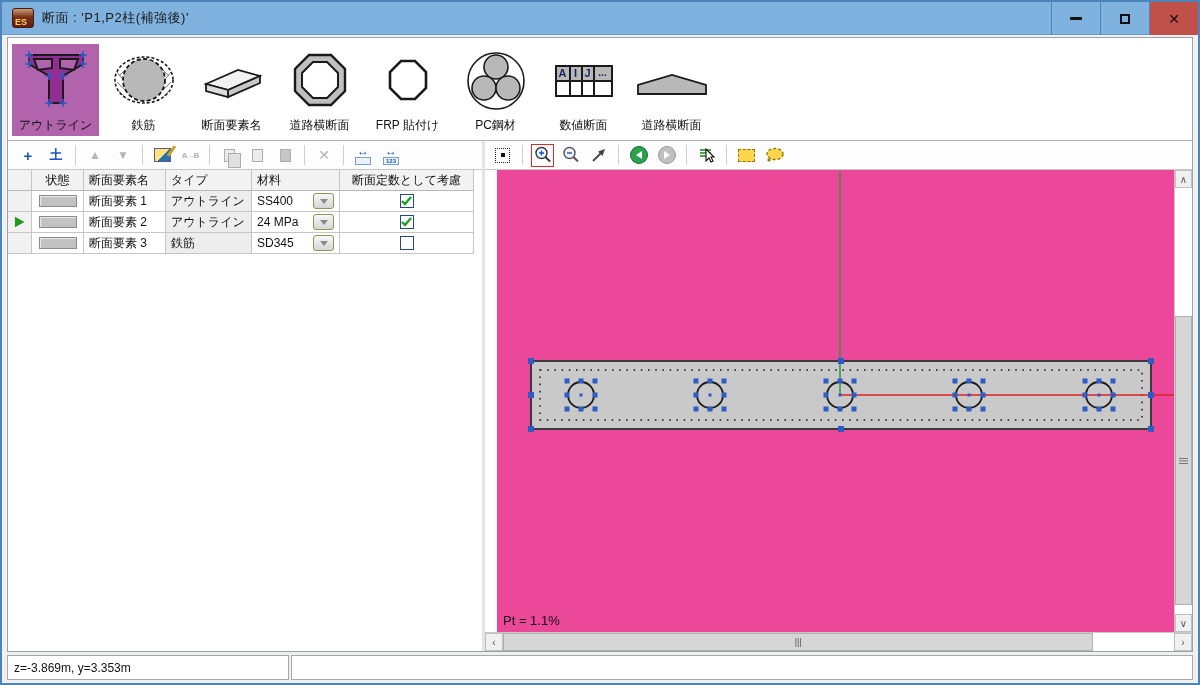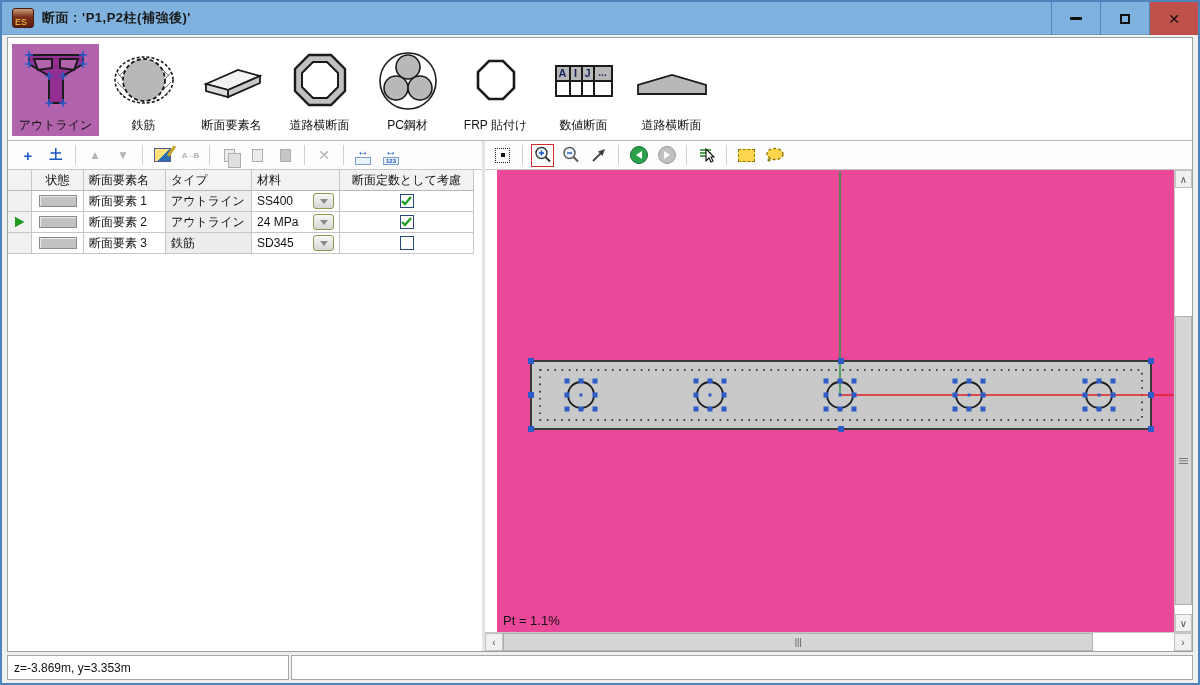--- a/index.html
+++ b/index.html
@@ -5,22 +5,22 @@
   * { margin:0; padding:0; box-sizing:border-box; }
   html,body { width:1200px; height:685px; font-family:"Liberation Sans","DejaVu Sans",sans-serif; }
   .app { position:relative; width:1200px; height:685px; background:#f0f0f0;
          border:2px solid #4d85bb; overflow:hidden; }
 
   
   .titlebar { position:absolute; top:0; left:0; right:0; height:33px; background:#7fb2df;
               display:flex; align-items:center; padding-left:10px; border-bottom:1px solid #6699c4;}
   .app-icon { width:22px; height:20px; background:linear-gradient(#c9a07a 0%,#7a2e1a 45%,#5e1f12 100%);
               border:1px solid #4a170c; border-radius:3px; position:relative; margin-right:8px; }
-  .app-icon span { position:absolute; left:2px; bottom:0px; color:#ffd24a; font-size:9px; font-weight:normal; }
-  .title-text { color:#1a1a1a; font-size:13px; font-weight:bold; letter-spacing:0.5px;}
+  .app-icon span { position:absolute; left:2px; bottom:0px; color:#ffd24a; font-size:9px; font-weight:bold; }
+  .title-text { color:#1a1a1a; font-size:13px; font-weight:normal; letter-spacing:0.5px;}
   .win-controls { position:absolute; right:0; top:0; height:33px; display:flex; }
   .win-btn { width:49px; height:33px; display:flex; align-items:center; justify-content:center;
              border-left:1px solid #4d85bb; font-size:14px; font-weight:bold; color:#111; }
   .win-btn.close { background:#c0504a; }
   .min-glyph { width:12px; height:3px; background:#111; }
   .max-glyph { width:10px; height:10px; border:2px solid #111; }
 
   
   .main-frame { position:absolute; top:35px; left:5px; right:5px; bottom:31px;
                 background:#fff; border:1px solid #9aa0a6; display:flex; flex-direction:column; }
@@ -202,37 +202,37 @@
           <svg width="64" height="58" viewBox="0 0 64 58">
             <polygon points="21,3 43,3 57,17 57,39 43,53 21,53 7,39 7,17" fill="#c0c0c0" stroke="#1a1a1a" stroke-width="2.4"></polygon>
             <polygon points="25,10 39,10 50,21 50,35 39,46 25,46 14,35 14,21" fill="#fff" stroke="#1a1a1a" stroke-width="2"></polygon>
           </svg>
         </div>
         <div class="tlabel">道路横断面</div>
       </div>
 
       <div class="type-btn">
         <div class="ticon">
+          <svg width="64" height="58" viewBox="0 0 64 58">
+            <polygon points="25,9 39,9 50,20 50,36 39,47 25,47 14,36 14,20" fill="#fff" stroke="#1a1a1a" stroke-width="2.6"></polygon>
+          </svg>
+        </div>
+        <div class="tlabel">FRP 貼付け</div>
+      </div>
+
+      <div class="type-btn">
+        <div class="ticon">
           <svg width="66" height="62" viewBox="0 0 66 62">
             <circle cx="33" cy="31" r="28" fill="#fff" stroke="#1a1a1a" stroke-width="1.6"></circle>
             <circle cx="33" cy="17" r="12" fill="#b8b8b8" stroke="#1a1a1a" stroke-width="1.6"></circle>
             <circle cx="21" cy="38" r="12" fill="#b8b8b8" stroke="#1a1a1a" stroke-width="1.6"></circle>
             <circle cx="45" cy="38" r="12" fill="#b8b8b8" stroke="#1a1a1a" stroke-width="1.6"></circle>
           </svg>
         </div>
         <div class="tlabel">PC鋼材</div>
-      </div>
-
-      <div class="type-btn">
-        <div class="ticon">
-          <svg width="64" height="58" viewBox="0 0 64 58">
-            <polygon points="25,9 39,9 50,20 50,36 39,47 25,47 14,36 14,20" fill="#fff" stroke="#1a1a1a" stroke-width="2.6"></polygon>
-          </svg>
-        </div>
-        <div class="tlabel">FRP 貼付け</div>
       </div>
 
       <div class="type-btn">
         <div class="ticon">
           <div style="display:grid;grid-template-columns:14px 12px 12px 18px;grid-auto-rows:15px;border:1.5px solid #1a1a1a;">
             <div style="background:#b8b8b8;border:1px solid #1a1a1a;font-size:11px;font-weight:bold;color:#16245e;text-align:center;line-height:13px;">A</div>
             <div style="background:#b8b8b8;border:1px solid #1a1a1a;font-size:11px;font-weight:bold;color:#16245e;text-align:center;line-height:13px;">I</div>
             <div style="background:#b8b8b8;border:1px solid #1a1a1a;font-size:11px;font-weight:bold;color:#16245e;text-align:center;line-height:13px;">J</div>
             <div style="background:#b8b8b8;border:1px solid #1a1a1a;font-size:10px;font-weight:bold;color:#16245e;text-align:center;line-height:11px;">...</div>
             <div style="background:#fff;border:1px solid #1a1a1a;"></div>

